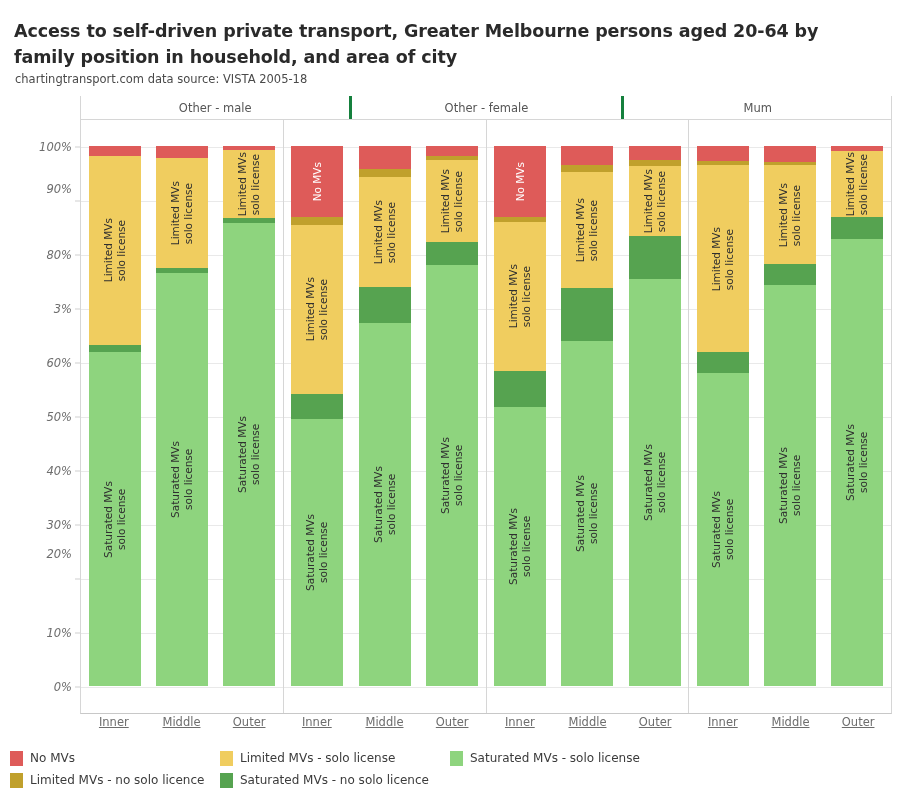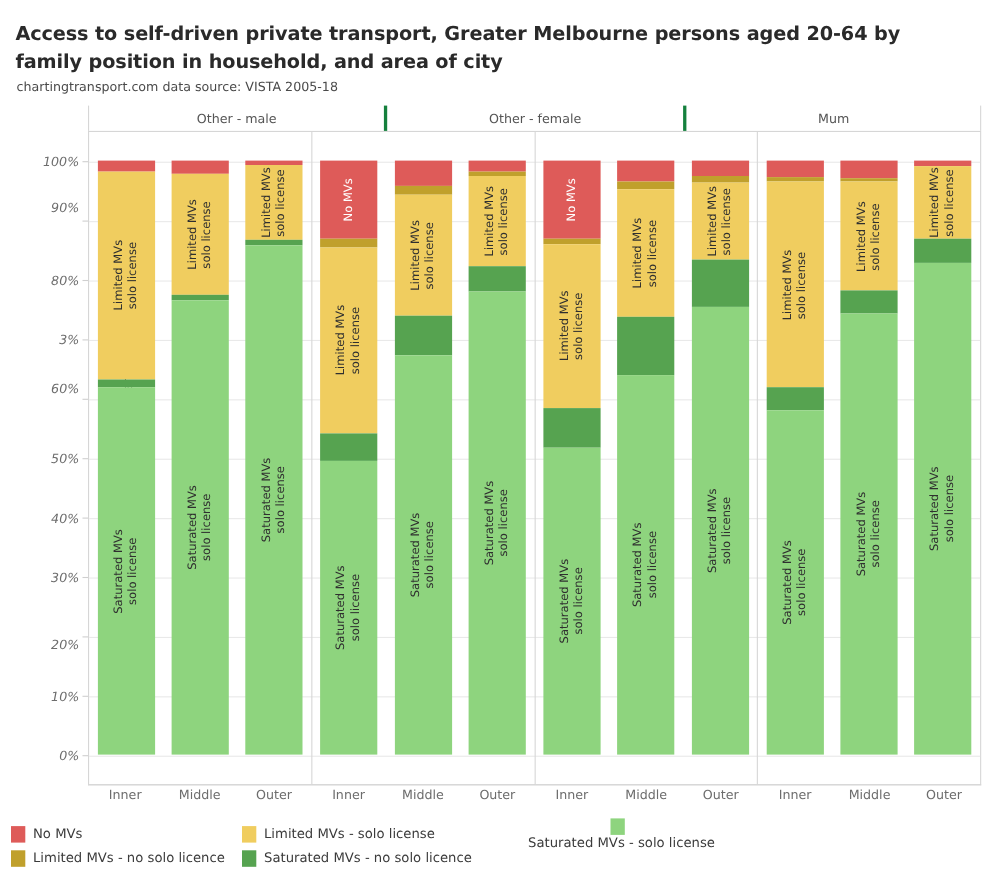--- a/index.html
+++ b/index.html
@@ -85,58 +85,58 @@
   }
   .y-title {
     position: absolute; left: 14px; top: 50%;
     transform: translateY(-50%) rotate(-90deg); transform-origin: center;
     white-space: nowrap; font-size: 11.5px; color: #3b3b3b;
   }
 
   
   .x-axis { position: absolute; left: 80px; top: 715px; width: 812px; height: 22px; display: flex; }
   .x-panel { flex: 1 1 0; display: flex; justify-content: space-around; }
-  .x-label { width: 52px; text-align: center; font-size: 11.5px; color: #6d6d6d; }
+  .x-label { width: 52px; text-align: center; font-size: 11.5px; color: #6d6d6d; text-decoration: underline; }
 
   
   .legend { position: absolute; left: 10px; top: 747px; width: 880px; }
   .legend-row { display: flex; align-items: center; height: 22px; }
   .legend-item { display: flex; align-items: center; }
   .legend-swatch {
     width: 13px; height: 15px; margin-right: 7px; flex: 0 0 auto;
   }
   .legend-text { font-size: 12px; color: #3b3b3b; white-space: nowrap; }
   .li-0 { width: 210px; }
   .li-1 { width: 230px; }
-  .li-2 { width: 230px; flex-direction: column; }
+  .li-2 { width: 230px; }
 </style>
 </head>
 <body>
 
 <div id="root">
 
   <div class="title">Access to self-driven private transport, Greater Melbourne persons aged 20-64 by family position in household, and area of city</div>
   <div class="subtitle">chartingtransport.com  data source: VISTA 2005-18</div>
 
   <div class="y-axis">
     <div class="y-title">Share of population (VISTA sample)</div>
     <div id="y-ticks">
         <div class="y-tick" style="top: 567px;">0%</div>
         <div class="y-tickmark" style="top: 567px;"></div>
         <div class="y-tick" style="top: 513px;">10%</div>
         <div class="y-tickmark" style="top: 513px;"></div>
-        <div class="y-tick" style="top: 466px;">20%</div>
+        <div class="y-tick" style="top: 434px;">20%</div>
         <div class="y-tickmark" style="top: 459px;"></div>
         <div class="y-tick" style="top: 405px;">30%</div>
         <div class="y-tickmark" style="top: 405px;"></div>
         <div class="y-tick" style="top: 351px;">40%</div>
         <div class="y-tickmark" style="top: 351px;"></div>
         <div class="y-tick" style="top: 297px;">50%</div>
         <div class="y-tickmark" style="top: 297px;"></div>
-        <div class="y-tick" style="top: 233px;">60%</div>
+        <div class="y-tick" style="top: 243px;">60%</div>
         <div class="y-tickmark" style="top: 243px;"></div>
         <div class="y-tick" style="top: 189px;">3%</div>
         <div class="y-tickmark" style="top: 189px;"></div>
         <div class="y-tick" style="top: 135px;">80%</div>
         <div class="y-tickmark" style="top: 135px;"></div>
         <div class="y-tick" style="top: 69px;">90%</div>
         <div class="y-tickmark" style="top: 81px;"></div>
         <div class="y-tick" style="top: 27px;">100%</div>
         <div class="y-tickmark" style="top: 27px;"></div>
       </div>

